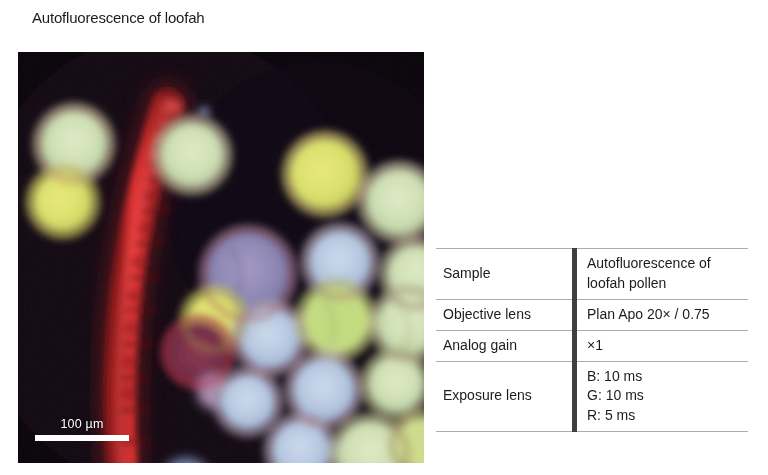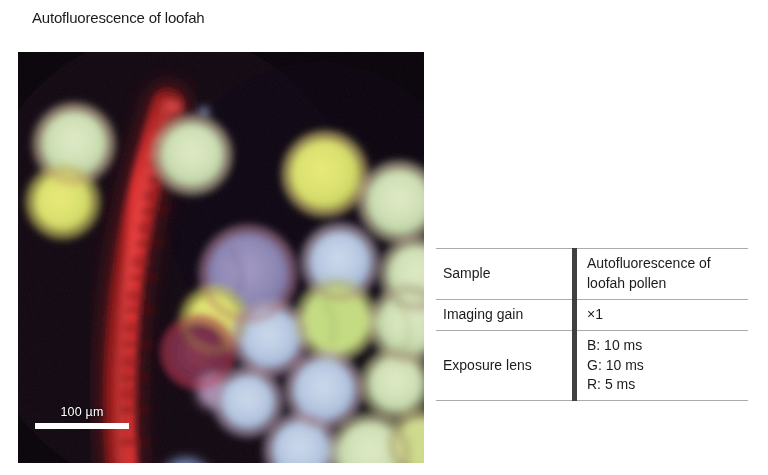--- a/index.html
+++ b/index.html
@@ -44,21 +44,21 @@
     left: 0; top: 0;
     width: 406px;
     height: 411px;
     display: block;
   }
 
   
   #scalebar-group {
     position: absolute;
     left: 15px;
-    bottom: 34px;
+    bottom: 22px;
     width: 98px;
   }
   #scalebar-label {
     color: #ffffff;
     font-size: 12.5px;
     letter-spacing: 0.2px;
     text-align: center;
     margin-bottom: 4px;
     text-shadow: 0 0 3px rgba(0,0,0,0.85);
     white-space: nowrap;
@@ -288,21 +288,27 @@
   <table id="condition-table">
     <tbody>
       <tr>
         <td class="col-label">Sample</td>
         <td class="col-value">
           <span class="value-line">Autofluorescence of</span>
           <span class="value-line">loofah pollen</span>
         </td>
       </tr>
       <tr>
-        <td class="col-label">Imaging gain</td>
+        <td class="col-label">Objective lens</td>
+        <td class="col-value">
+          <span class="value-line">Plan Apo 20× / 0.75</span>
+        </td>
+      </tr>
+      <tr>
+        <td class="col-label">Analog gain</td>
         <td class="col-value">
           <span class="value-line">×1</span>
         </td>
       </tr>
       <tr>
         <td class="col-label">Exposure lens</td>
         <td class="col-value">
           <span class="value-line">B: 10 ms</span>
           <span class="value-line">G: 10 ms</span>
           <span class="value-line">R: 5 ms</span>

